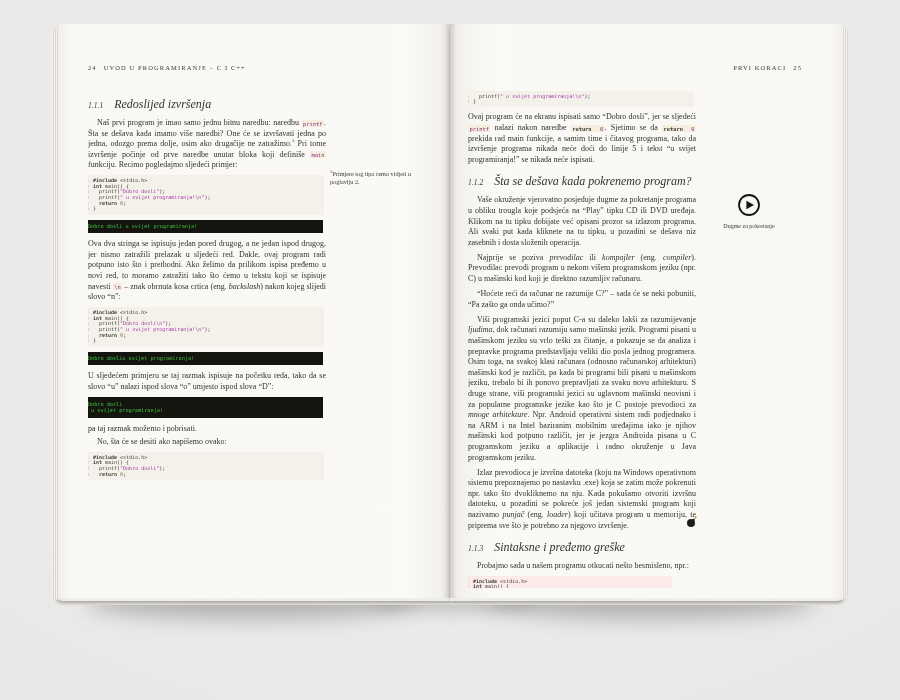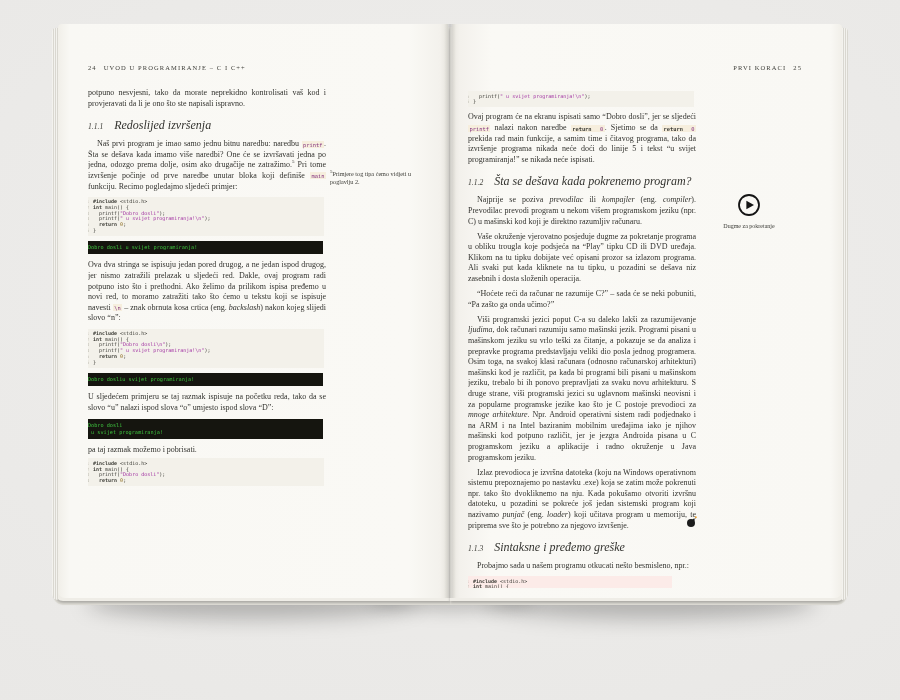--- a/index.html
+++ b/index.html
@@ -78,21 +78,20 @@
   <div class="under under-r2"></div>
   <div class="under under-r1"></div>
 
   <div class="page page-left">
     <div class="run-head rh-left">
       <span>24</span>
       <span>UVOD U PROGRAMIRANJE – C I C++</span>
     </div>
 
     <div class="page-body pb-left">
-      <p class="bk-p">potpuno nesvjesni, tako da morate neprekidno kontrolisati vaš kod i provjeravati da li je ono što ste napisali ispravno.</p>
 
       <div class="bk-h">
         <span class="h-num">1.1.1</span>
         <span class="h-title">Redoslijed izvršenja</span>
       </div>
 
       <p class="bk-p ind"><span>Naš prvi program je imao samo jednu bitnu naredbu:  naredbu </span><span class="ic">printf</span><span>. Šta se dešava kada imamo više naredbi? One će se izvršavati jedna po jedna, odozgo prema dolje, osim ako drugačije ne zatražimo.</span><span class="sup">5</span><span> Pri tome izvršenje počinje od prve naredbe unutar bloka koji definiše </span><span class="ic">main</span><span> funkciju. Recimo pogledajmo sljedeći primjer:</span></p>
 
       <div class="code">
           <div class="code-line">
@@ -154,20 +153,21 @@
         </div>
 
 
       <div class="term"><div>Dobro dosliu svijet programiranja!</div></div>
 
       <p class="bk-p">U sljedećem primjeru se taj razmak ispisuje na početku reda, tako da se slovo “u” nalazi ispod slova “o” umjesto ispod slova “D”:</p>
 
       <div class="term"><div>Dobro dosli</div><div> u svijet programiranja!</div></div>
 
       <p class="bk-p tight">pa taj razmak možemo i pobrisati.</p>
+      <p class="bk-p ind">No, šta će se desiti ako napišemo ovako:</p>
 
       <div class="code">
           <div class="code-line">
             <span class="lineno">1</span>
             <span class="code-text"><span class="tok-k">#include</span><span class="tok-p"> &lt;stdio.h&gt;</span></span>
           </div>
           <div class="code-line">
             <span class="lineno">2</span>
             <span class="code-text"><span class="tok-k">int</span><span class="tok-p"> main() {</span></span>
           </div>
@@ -205,22 +205,22 @@
           </div>
         </div>
 
       <p class="bk-p"><span>Ovaj program će na ekranu ispisati samo “Dobro dosli”, jer se sljedeći </span><span class="ic">printf</span><span> nalazi nakon naredbe </span><span class="ic ic-kw">return</span><span class="ic"> 0</span><span>. Sjetimo se da </span><span class="ic ic-kw">return</span><span class="ic"> 0</span><span> prekida rad main funkcije, a samim time i čitavog programa, tako da izvršenje programa nikada neće doći do linije 5 i tekst “u svijet programiranja!” se nikada neće ispisati.</span></p>
 
       <div class="bk-h">
         <span class="h-num">1.1.2</span>
         <span class="h-title">Šta se dešava kada pokrenemo program?</span>
       </div>
 
+      <p class="bk-p ind">Vaše okruženje vjerovatno posjeduje dugme za pokretanje programa u obliku trougla koje podsjeća na “Play” tipku CD ili DVD uređaja.  Klikom na tu tipku dobijate već opisani prozor sa izlazom programa.  Ali svaki put kada kliknete na tu tipku, u pozadini se dešava niz zasebnih i dosta složenih operacija.</p>
       <p class="bk-p ind"><span>Najprije se poziva </span><span class="it">prevodilac</span><span> ili </span><span class="it">kompajler</span><span> (eng. </span><span class="it">compiler</span><span>). Prevodilac prevodi program u nekom višem programskom jeziku (npr. C) u mašinski kod koji je direktno razumljiv računaru.</span></p>
-      <p class="bk-p ind">Vaše okruženje vjerovatno posjeduje dugme za pokretanje programa u obliku trougla koje podsjeća na “Play” tipku CD ili DVD uređaja.  Klikom na tu tipku dobijate već opisani prozor sa izlazom programa.  Ali svaki put kada kliknete na tu tipku, u pozadini se dešava niz zasebnih i dosta složenih operacija.</p>
       <p class="bk-p ind">“Hoćete reći da računar ne razumije C?” – sada će se neki pobuniti, “Pa zašto ga onda učimo?”</p>
       <p class="bk-p ind"><span>Viši programski jezici poput C-a su daleko lakši za razumijevanje </span><span class="it">ljudima</span><span>, dok računari razumiju samo mašinski jezik.  Programi pisani u mašinskom jeziku su vrlo teški za čitanje, a pokazuje se da analiza i prepravke programa predstavljaju veliki dio posla jednog programera. Osim toga, na svakoj klasi računara (odnosno računarskoj arhitekturi) mašinski kod je različit, pa kada bi programi bili pisani u mašinskom jeziku, trebalo bi ih ponovo prepravljati za svaku novu arhitekturu. S druge strane, viši programski jezici su uglavnom mašinski neovisni i za popularne programske jezike kao što je C postoje prevodioci za </span><span class="it">mnoge arhitekture</span><span>.  Npr. Android operativni sistem radi podjednako i na ARM i na Intel baziranim mobilnim uređajima iako je njihov mašinski kod potpuno različit, jer je jezgra Androida pisana u C programskom jeziku a aplikacije i radno okruženje u Java programskom jeziku.</span></p>
       <p class="bk-p ind"><span>Izlaz prevodioca je izvršna datoteka (koju na Windows operativnom sistemu prepoznajemo po nastavku .exe) koja se zatim može pokrenuti npr. tako što dvokliknemo na nju.  Kada pokušamo otvoriti izvršnu datoteku, u pozadini se pokreće još jedan sistemski program koji nazivamo </span><span class="it">punjač</span><span> (eng. </span><span class="it">loader</span><span>) koji učitava program u memoriju, te priprema sve što je potrebno za njegovo izvršenje.</span></p>
 
       <div class="bk-h">
         <span class="h-num">1.1.3</span>
         <span class="h-title">Sintaksne i pređemo greške</span>
       </div>
 
       <p class="bk-p ind">Probajmo sada u našem programu otkucati nešto besmisleno, npr.:</p>

